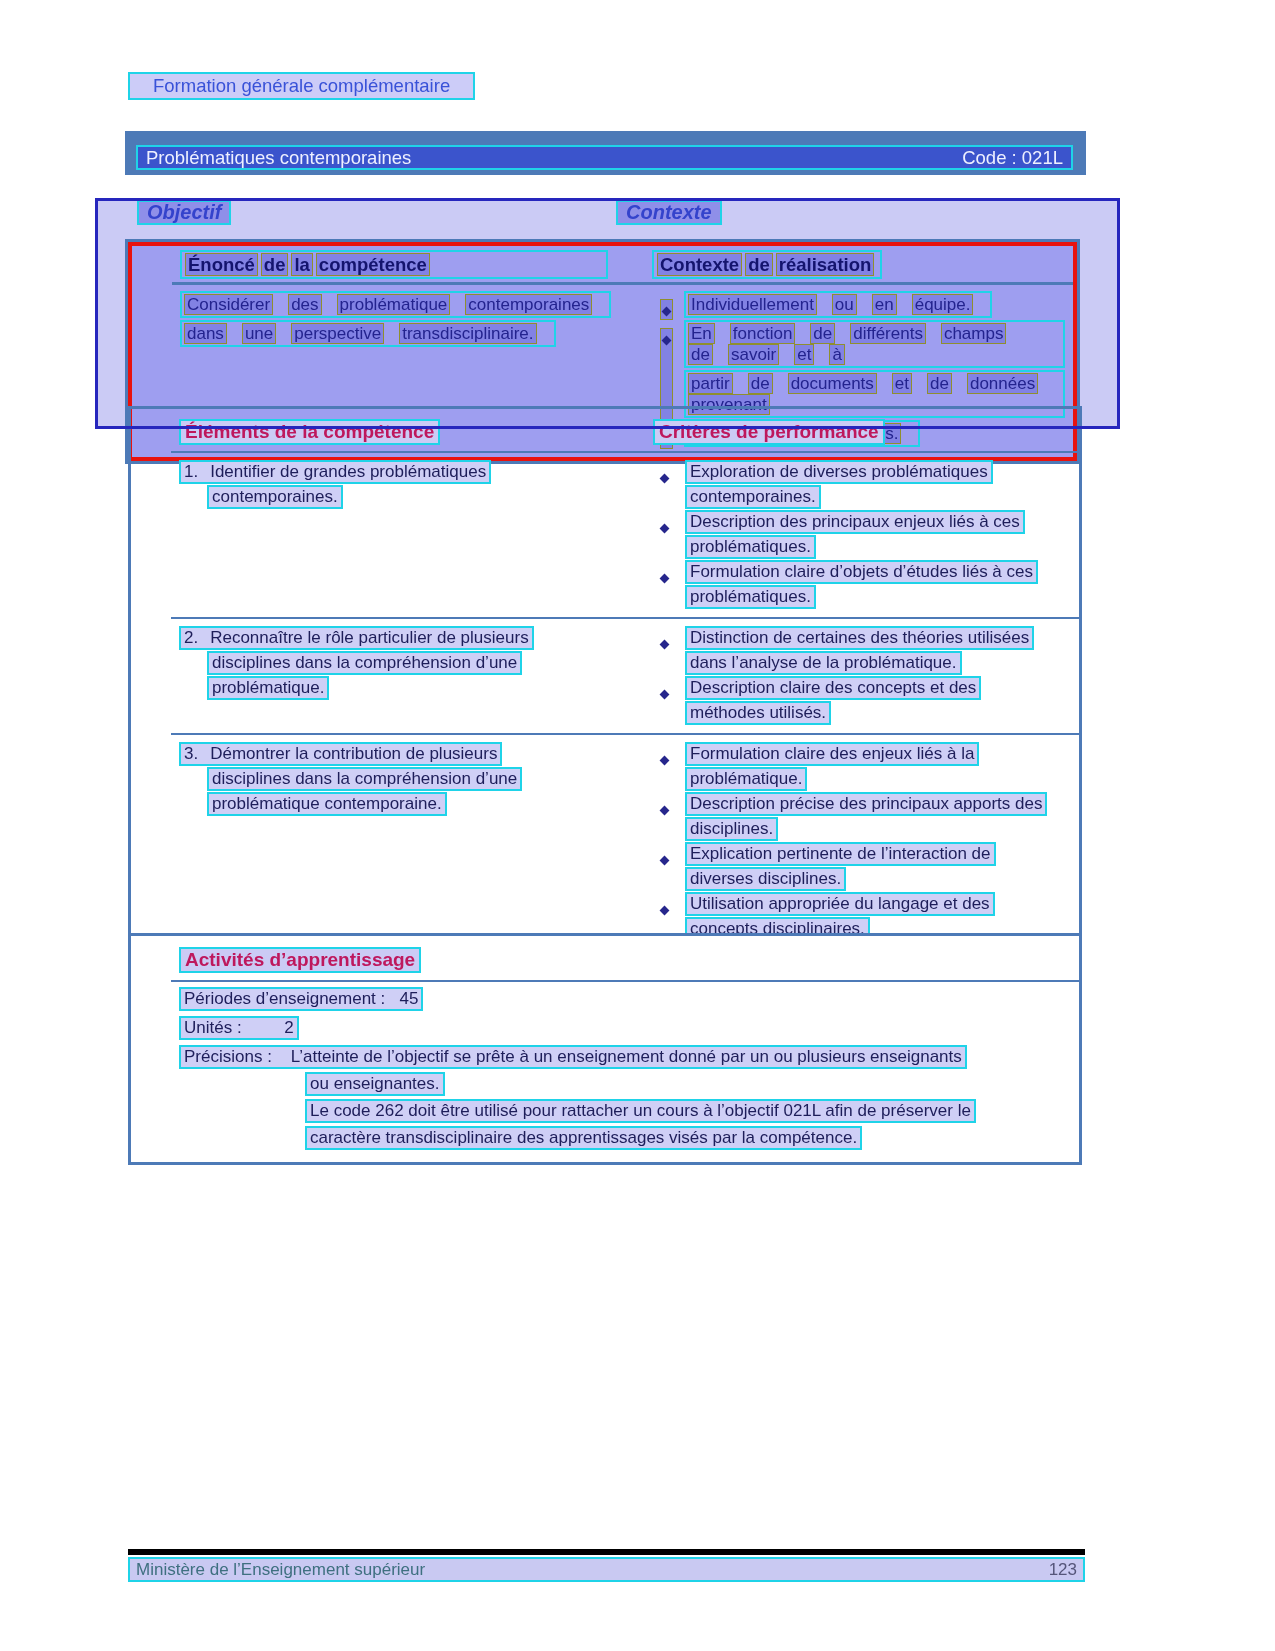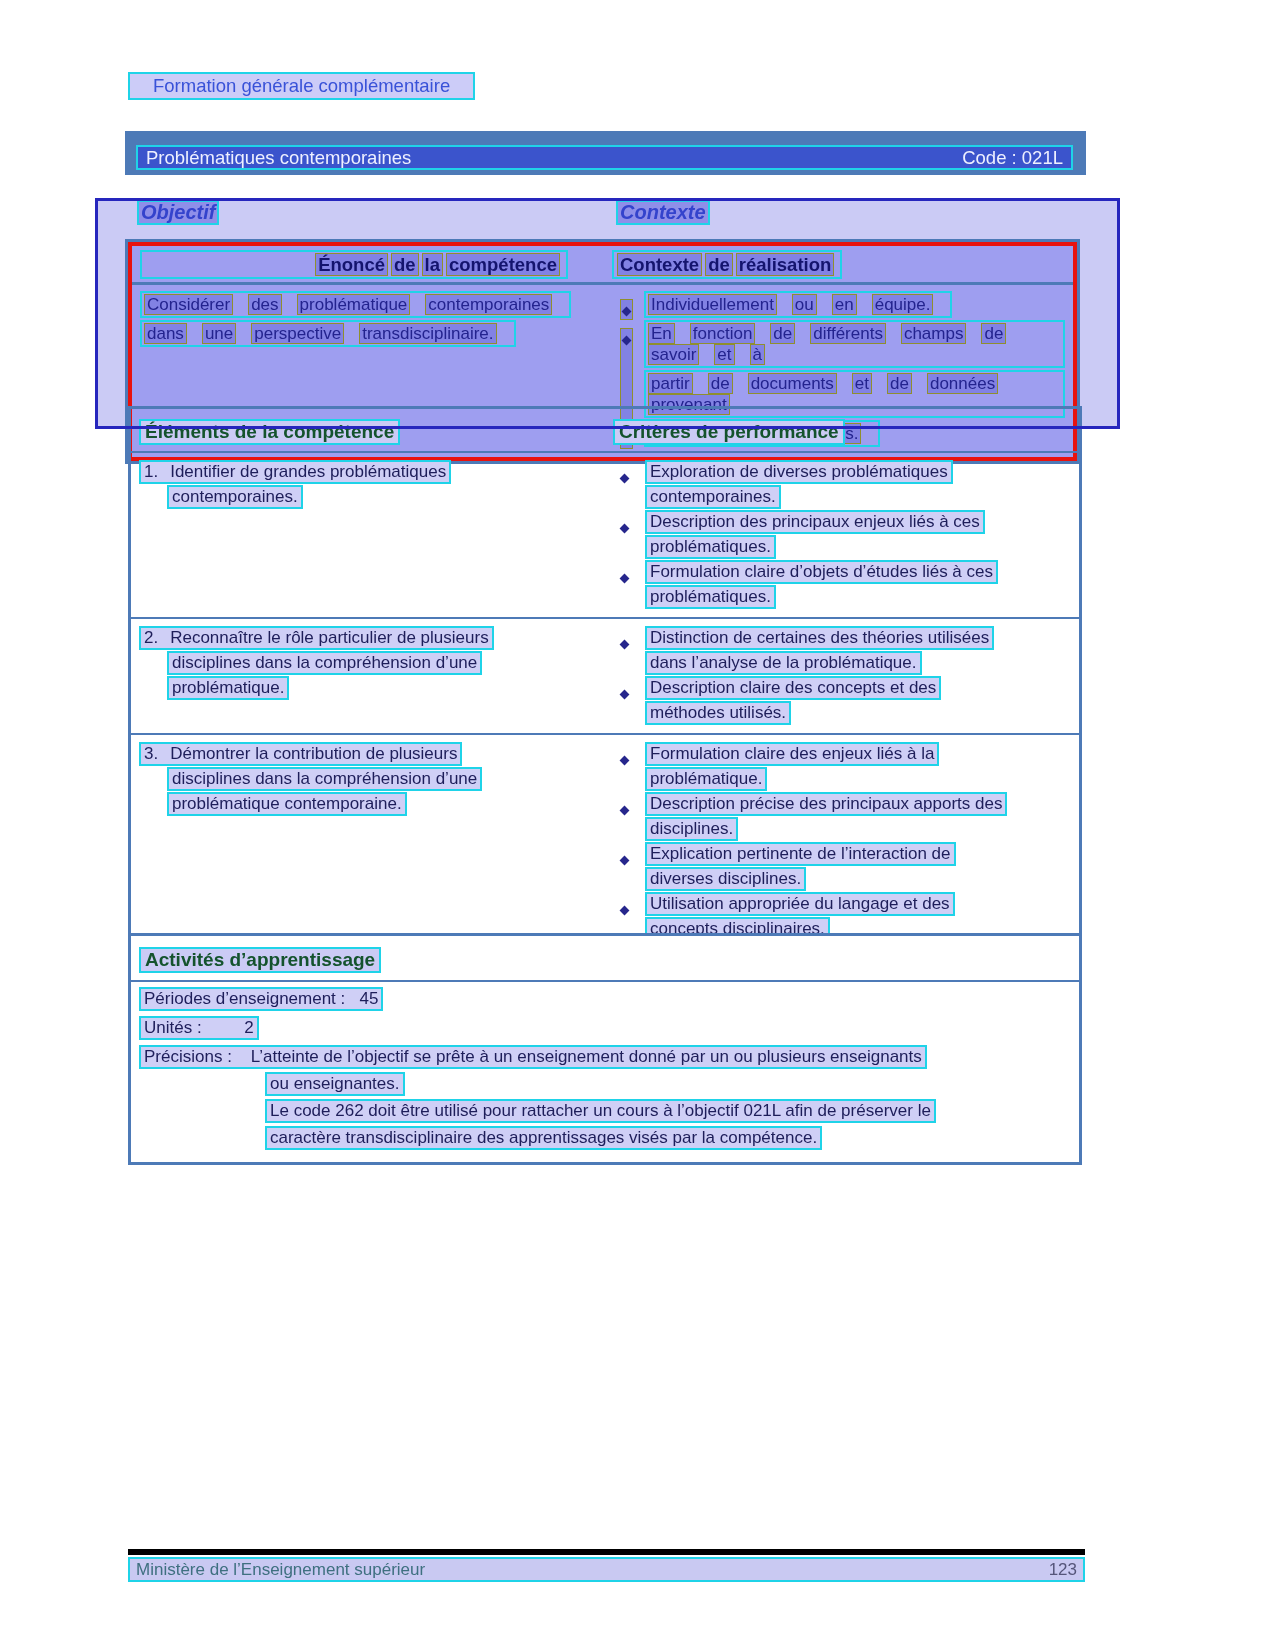--- a/index.html
+++ b/index.html
@@ -6,21 +6,21 @@
     --steel:#4d7ab7; --red:#e8120e; --cyan:#1fd3e8; --lav:#cbcbf5;
     --peri:#9e9ef0; --navy:#1e1e5a; --banner:#3b54cc; --blue-line:#2626bd;
     --wordfill:#8282e4; --wordborder:#8f8f2e; --hdrnavy:#14146e;
   }
   *{margin:0;padding:0;box-sizing:border-box;}
   html,body{background:#ffffff;}
   body{
     width:1275px;height:1651px;position:relative;overflow:hidden;
     font-family:"Liberation Sans", sans-serif;
   }
-  .abs{position:absolute;}
+  .abs{position:absolute;padding-left:40px;}
   
   #top-label{
     left:128px;top:72px;padding:1px 23px;background:#ccccf8;
     border:2px solid var(--cyan);color:#3952d8;font-size:18.5px;z-index:2;
   }
   
   #banner{left:125px;top:131px;width:961px;height:44px;background:var(--steel);z-index:2;}
   #banner-box{
     position:absolute;left:11px;top:14px;right:13px;height:25px;
     background:var(--banner);border:2px solid var(--cyan);
@@ -31,53 +31,53 @@
   #outer-box{
     left:95px;top:198px;width:1025px;height:228px;background:var(--lav);
     border-left:3px solid var(--blue-line);border-right:3px solid var(--blue-line);z-index:1;
   }
   .cross-line{left:95px;width:1025px;height:3px;background:var(--blue-line);z-index:6;}
   #cross-top{top:198px;}
   #cross-bottom{top:426px;}
   .title-box{
     top:200px;height:25px;background:#8f8fe9;border:2px solid var(--cyan);
     color:#3443cc;font-size:20px;font-weight:bold;font-style:italic;
-    padding:0 2px;line-height:21px;z-index:3;
+    padding:0 8px;line-height:21px;z-index:3;
   }
   #obj-box{left:137px;}
   #std-box{left:616px;}
   
   #enonce-table{
     left:128px;top:242px;width:949px;background:var(--peri);
     border:4px solid var(--red);box-shadow:0 0 0 3px var(--steel);z-index:2;
   }
   .enonce-hdr{display:flex;padding:4px 8px 3px 8px;}
   .enonce-hdr .cl{width:472px;}
   .enonce-hdr .cr{flex:1;}
   .lineh{display:inline-block;border:2px solid var(--cyan);padding:1px 3px;}
-  .lineh-l{width:428px;text-align:right;}
+  .lineh-l{width:428px;}
   .wh{display:inline-block;background:var(--wordfill);border:1px solid var(--wordborder);
       padding:0 2px;margin-right:3px;font-weight:bold;font-size:18.5px;color:var(--hdrnavy);line-height:21px;}
   .enonce-body{display:flex;border-top:3px solid var(--steel);padding:6px 8px 8px 8px;}
   .enonce-body .cl{width:472px;}
   .enonce-body .cr{flex:1;}
   .rline{display:table;border:2px solid var(--cyan);padding:1px 2px;margin-bottom:2px;}
   .w{display:inline-block;background:var(--wordfill);border:1px solid var(--wordborder);
      padding:0 2px;margin-right:15px;font-size:17px;color:#23238e;line-height:19px;}
   .bul{display:flex;}
   .bmark{width:32px;flex:none;display:flex;padding-top:8px;padding-left:8px;}
   .dia{width:7px;height:7px;background:#26268c;transform:rotate(45deg);display:inline-block;}
   .blines{flex:1;}
   
   #elements-table{left:128px;top:406px;width:954px;border:3px solid var(--steel);z-index:2;background:transparent;}
   .el-hdr{display:flex;padding:10px 8px 6px 8px;}
   .el-hdr .cl{width:474px;}
   .el-hdr .cr{flex:1;}
   .hbox{display:inline-block;background:var(--lav);border:2px solid var(--cyan);
-        color:#14532d;font-weight:bold;font-size:19px;padding:0 4px;line-height:22px;}
+        color:#be185d;font-weight:bold;font-size:19px;padding:0 4px;line-height:22px;}
   .el-row{display:flex;border-top:2px solid var(--steel);padding:7px 8px;}
   .el-row .lcell{width:474px;}
   .el-row .rcell{flex:1;}
   .lbox{display:table;background:#cfcff6;border:2px solid var(--cyan);
         color:var(--navy);font-size:17px;line-height:20px;padding:0 3px;margin-bottom:1px;}
   .lcell .lbox.cont{margin-left:28px;}
   .numsp{display:inline-block;margin-right:12px;}
   
   #activites-table{left:128px;top:933px;width:954px;border:3px solid var(--steel);z-index:2;background:#fff;}
   .act-hdr{padding:11px 8px 7px 8px;border-bottom:2px solid var(--steel);}

